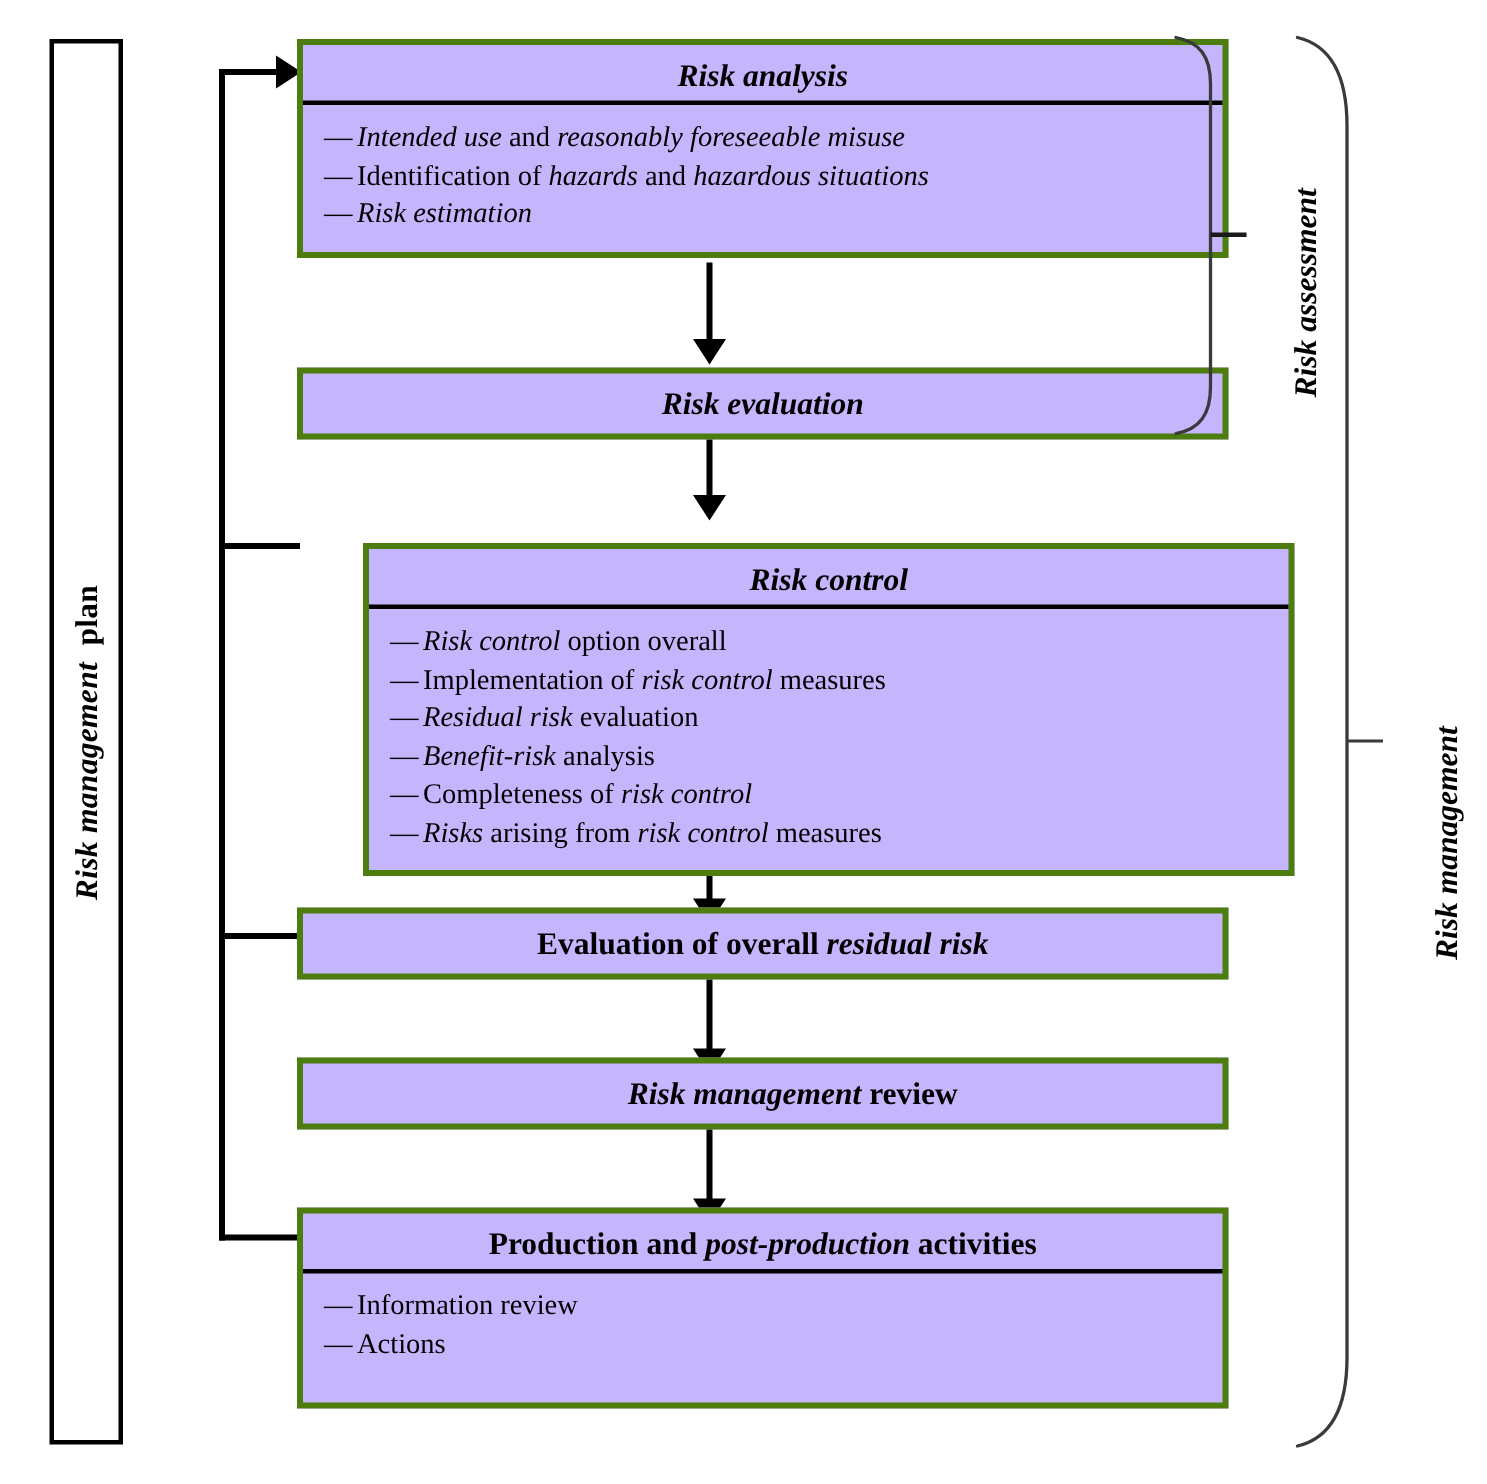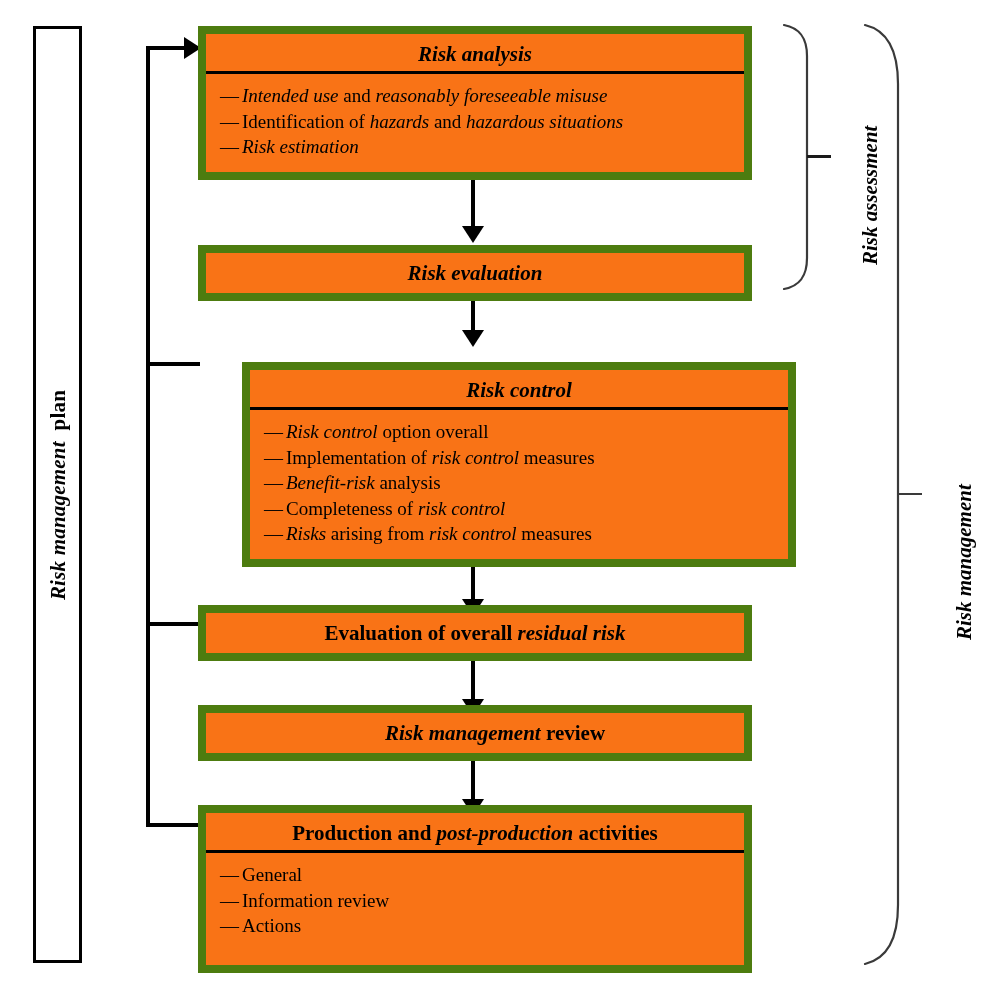--- a/index.html
+++ b/index.html
@@ -10,22 +10,22 @@
   
   .left-panel{position:absolute;left:33px;top:26px;width:49px;height:937px;
               border:3px solid #000;background:#fff;box-sizing:border-box;}
   .left-panel-label{position:absolute;left:50%;top:50%;
        transform:translate(-50%,-50%) rotate(-90deg);
        white-space:nowrap;font-size:21px;font-weight:bold;letter-spacing:.2px;}
   .i{font-style:italic;}
   .n{font-style:normal;}
 
   
-  .box{position:absolute;left:198px;width:554px;box-sizing:border-box;
-       border:8px solid #4d7c0f;background:#f97316;}
+  .box{position:absolute;left:198px;width:621px;box-sizing:border-box;
+       border:4px solid #4d7c0f;background:#c4b5fd;}
   .box-head{height:40px;line-height:40px;text-align:center;
             font-size:21px;font-weight:bold;box-sizing:border-box;}
   .box-head.with-body{border-bottom:3px solid #000;}
   .box-body{padding:9px 0 12px 14px;box-sizing:border-box;}
   .bullet{font-size:19px;line-height:25.5px;white-space:nowrap;}
   .bullet .dash{display:inline-block;width:22px;}
 
   
   .vline{position:absolute;background:#000;width:4px;}
   .hline{position:absolute;background:#000;height:4px;}
@@ -94,20 +94,21 @@
     </div>
   </div>
 
   <div class="box" style="top:362px;margin-left:44px;">
     <div class="box-head with-body">
       <span></span><span class="i">Risk control</span><span></span>
     </div>
     <div class="box-body" id="items-2">
         <div class="bullet"><span class="dash">—</span><span class="i">Risk control</span><span class="n"> option overall</span></div>
         <div class="bullet"><span class="dash">—</span><span class="n">Implementation of </span><span class="i">risk control</span><span class="n"> measures</span></div>
+        <div class="bullet"><span class="dash">—</span><span class="i">Residual risk</span><span class="n"> evaluation</span></div>
         <div class="bullet"><span class="dash">—</span><span class="i">Benefit-risk</span><span class="n"> analysis</span></div>
         <div class="bullet"><span class="dash">—</span><span class="n">Completeness of </span><span class="i">risk control</span></div>
         <div class="bullet"><span class="dash">—</span><span class="i">Risks</span><span class="n"> arising from </span><span class="i">risk control</span><span class="n"> measures</span></div>
       </div>
   </div>
 
   <div class="box" style="top:605px;">
     <div class="box-head">
       <span>Evaluation of overall </span><span class="i">residual risk</span><span></span>
     </div>
@@ -117,21 +118,20 @@
     <div class="box-head">
       <span></span><span class="i">Risk management</span><span> review</span>
     </div>
   </div>
 
   <div class="box" style="top:805px;">
     <div class="box-head with-body">
       <span>Production and </span><span class="i">post-production</span><span> activities</span>
     </div>
     <div class="box-body" id="items-5" style="padding-bottom:26px;">
-        <div class="bullet"><span class="dash">—</span><span class="n">General</span></div>
         <div class="bullet"><span class="dash">—</span><span class="n">Information review</span></div>
         <div class="bullet"><span class="dash">—</span><span class="n">Actions</span></div>
       </div>
   </div>
 
   <div class="brace" style="left:782px;top:22px;">
     <svg width="32" height="270" viewBox="0 0 32 270" fill="none">
       <path d="M2 3 C 18 6, 25 16, 25 34 L25 236 C25 254, 18 264, 2 267" stroke="#3a3a3a" stroke-width="2.2" fill="none" stroke-linecap="round"></path>
     </svg>
   </div>

